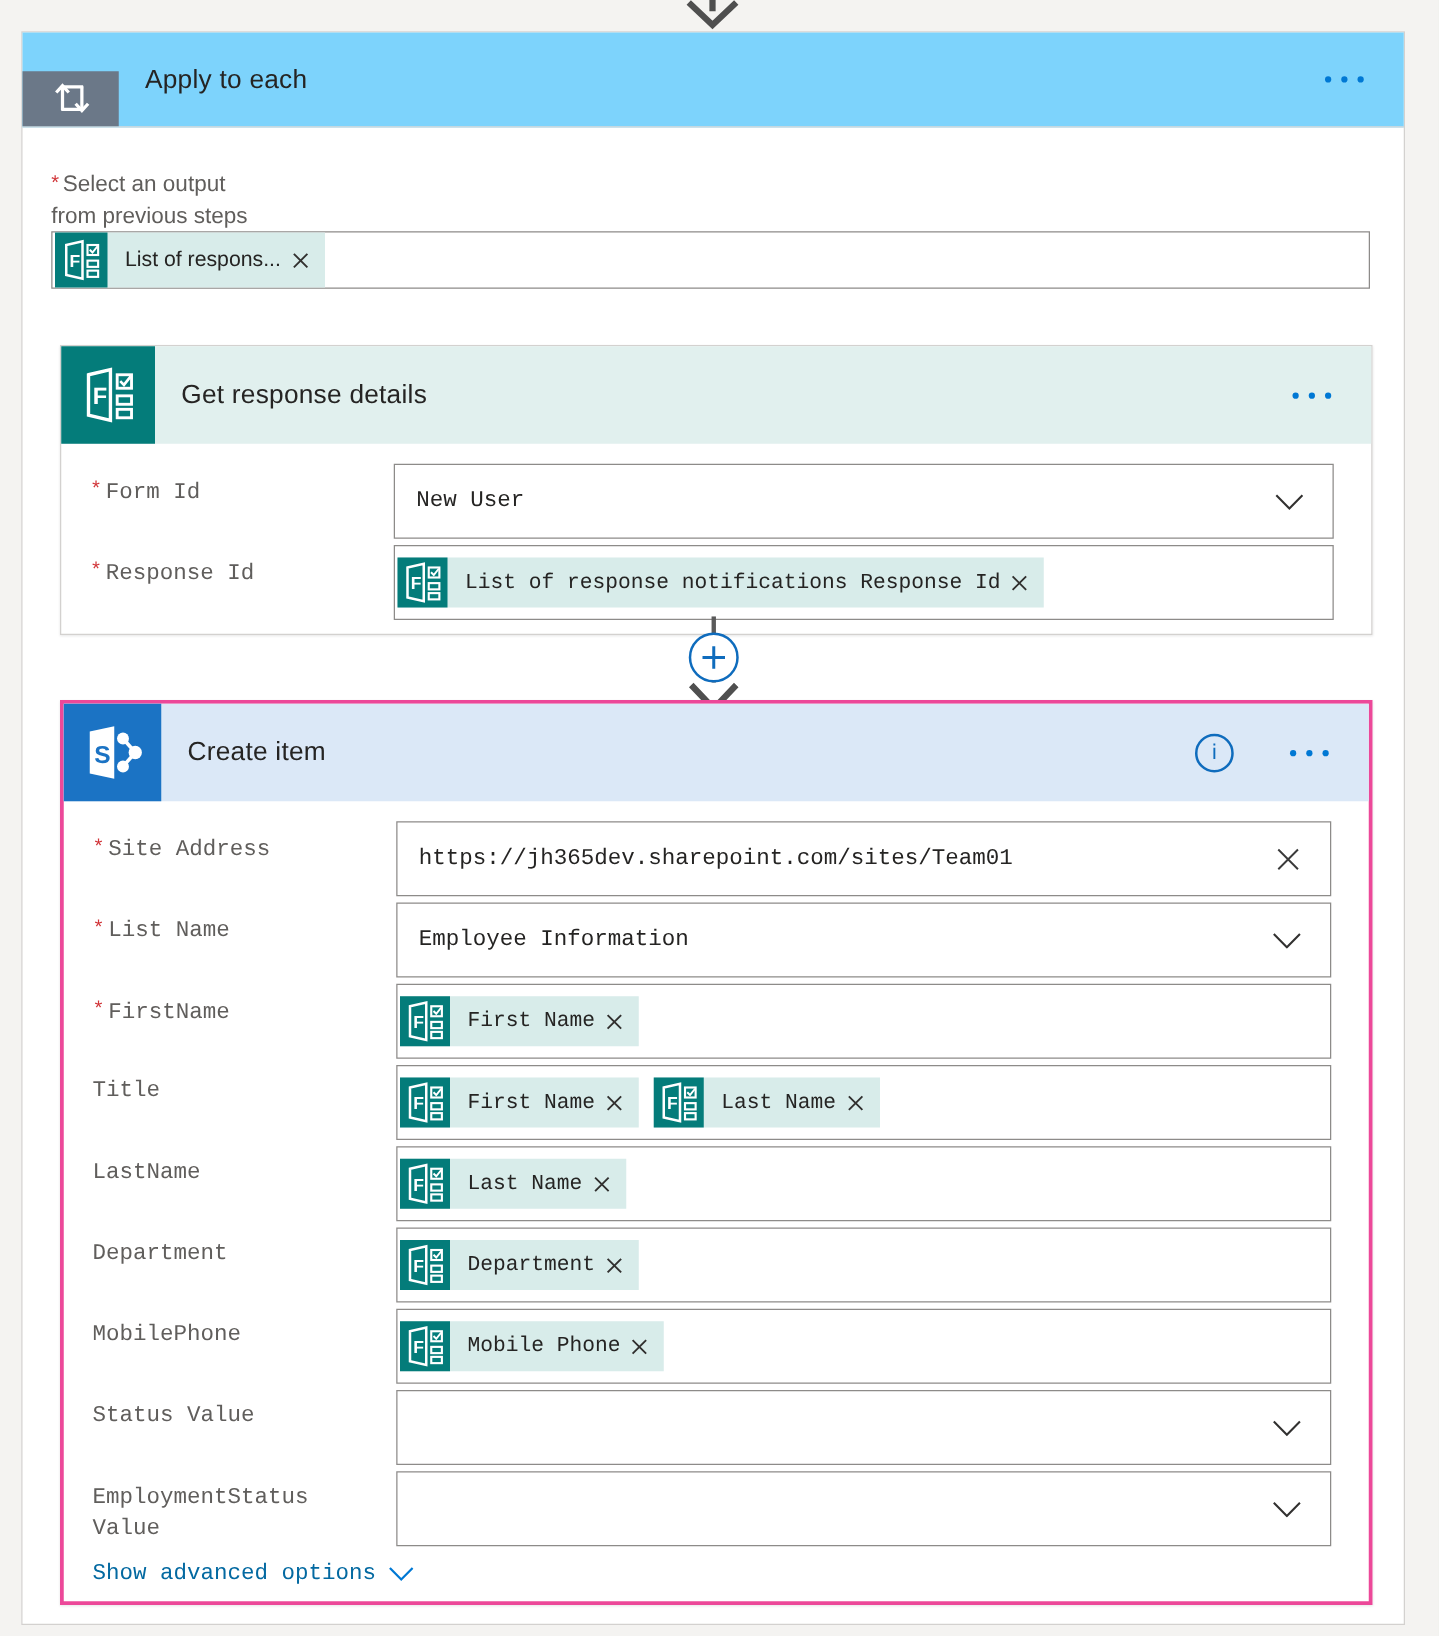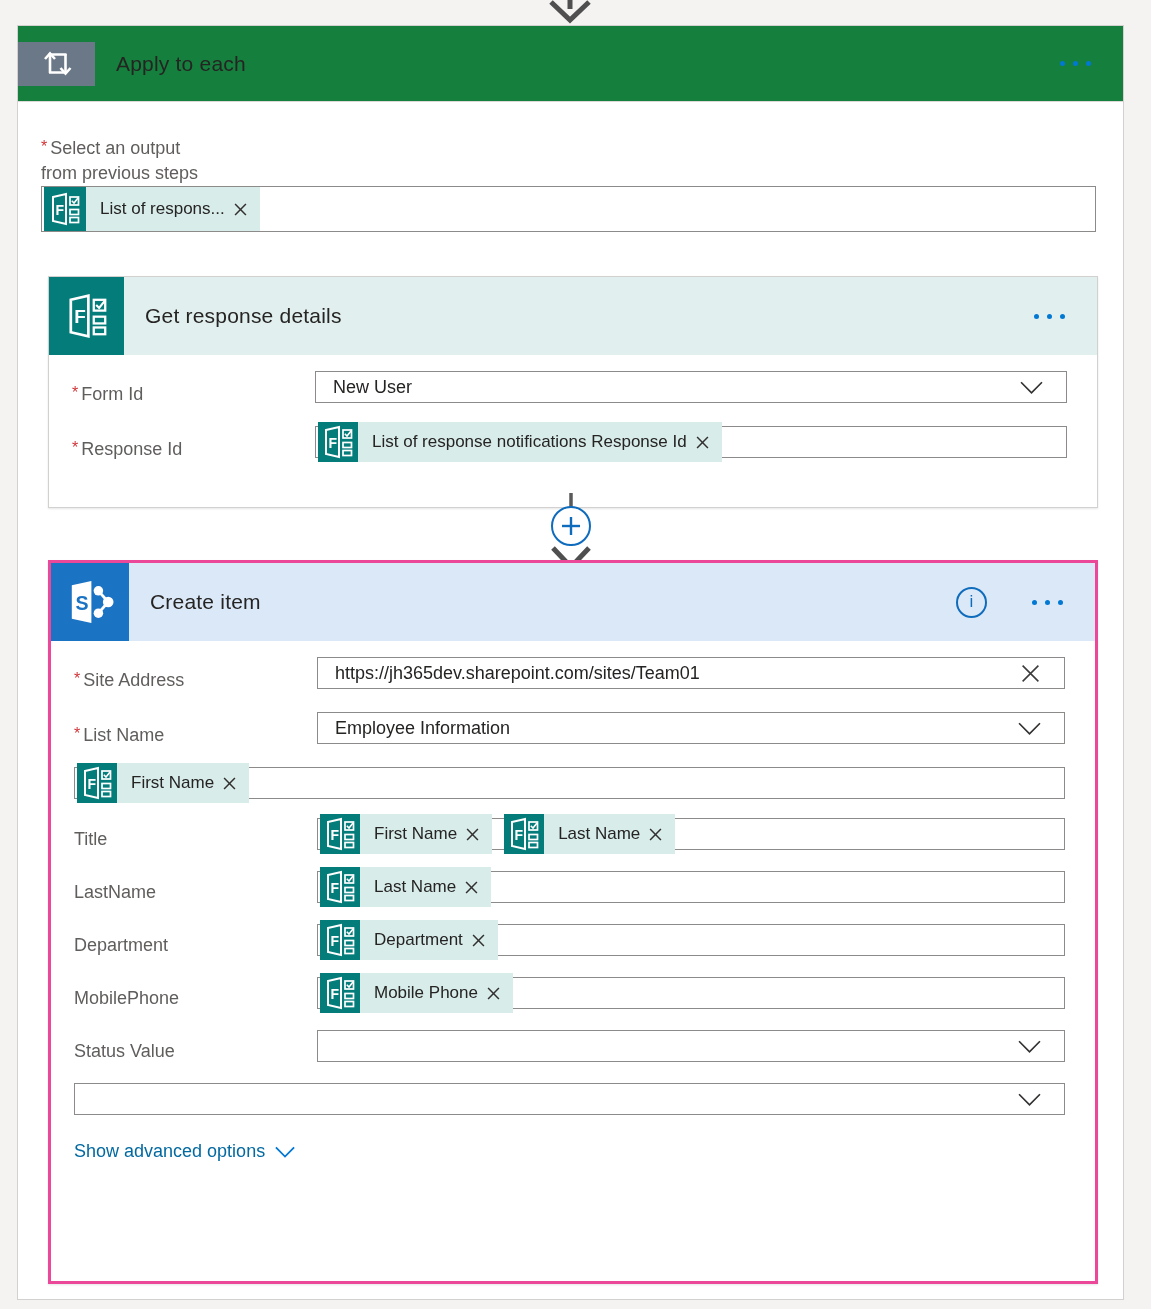--- a/index.html
+++ b/index.html
@@ -5,33 +5,33 @@
   * { margin:0; padding:0; box-sizing:border-box; }
   body { background:#e8e6e4; font-family:"Liberation Sans", sans-serif; }
   .canvas { position:relative; width:1151px; height:1309px; background:#f4f3f1; overflow:hidden; }
 
   
   .conn { position:absolute; }
 
   
   .scope { position:absolute; left:17px; top:25px; width:1107px; height:1275px;
            background:#fff; border:1px solid #d3d1cf; }
-  .scope-header { display:flex; align-items:center; height:76px; background:#15803d;
+  .scope-header { display:flex; align-items:flex-end; height:76px; background:#7dd3fc;
                   border-bottom:1px solid #dcdad8; cursor:pointer; }
   .block-icon { display:flex; align-items:center; justify-content:center; flex:none; }
   .scope-icon { width:77px; background:#6b7888; }
   .hdr-title { align-self:center; padding-left:21px; font-size:21px; color:#252423; flex:1;
                letter-spacing:.2px; }
   .more { display:flex; gap:8px; align-self:center; margin-right:32px; cursor:pointer; }
   .more .dot { width:5px; height:5px; border-radius:50%; background:#0078d4; }
 
   
   .label { font-size:18px; color:#605e5c; line-height:25px; }
   .req { color:#d13438; margin-right:3px; font-size:16px; vertical-align:2px; }
-  .finput { flex:1; height:32px; border:1px solid #8d8b89; background:#fff;
+  .finput { flex:1; height:60px; border:1px solid #8d8b89; background:#fff;
             display:flex; align-items:center; position:relative; }
   .finput .value { flex:1; padding-left:17px; font-size:18px; color:#252423;
                    white-space:nowrap; overflow:hidden; }
   .chev { margin-right:23px; flex:none; display:flex; cursor:pointer; }
   .clearx { margin-right:23px; flex:none; display:flex; cursor:pointer; }
 
   
   .tokens { padding-left:2px; gap:12px; }
   .token { display:flex; align-items:center; height:40px; background:#d8ecea; cursor:pointer; }
   .ticon { width:40px; height:40px; background:#047c7a; display:flex;
@@ -43,21 +43,21 @@
   .row-select { position:absolute; top:103px; left:23px; right:27px; display:flex;flex-direction:column; }
   .row-select .label { width:205px; flex:none; padding:5px 33px 0 0; }
   .row-select .finput { height:52px; }
   .row-select .token { height:44px;justify-content:center; }
   .row-select .ticon { width:42px; height:44px; }
 
   
   .card { position:absolute; left:30px; width:1050px; background:#fff;
           border:1px solid #d3d1cf; box-shadow:0 1px 2px rgba(0,0,0,.10); }
   .card-header { height:78px; display:flex; align-items:stretch; cursor:pointer; }
-  .card-body { padding:16px 30px 0 23px; display:flex; flex-direction:column; gap:19px; }
+  .card-body { padding:16px 30px 0 23px; display:flex; flex-direction:column; gap:5px;font-family:Liberation Mono, monospace; }
   .frow { display:flex; }
   .frow .label { width:243px; flex:none; padding:9px 55px 0 0; }
 
   .card-grd { top:250px; height:232px; }
   .card-grd .card-header { background:#e1f0ee; }
   .grd-icon { width:75px; background:#047c7a; }
 
   .card-create { top:534px; height:724px; border:3px solid #ec4899; }
   .card-create .card-header { background:#dbe8f7; }
   .sp-icon { width:78px; background:#1b73c4; }
@@ -251,20 +251,23 @@
             <span class="value">Employee Information</span>
             <span class="chev">
               <svg width="23" height="13" viewBox="0 0 22 12">
                   <use href="#chev-glyph"></use>
                 </svg>
             </span>
           </div>
         </div>
 
         <div class="frow">
+          <div class="label">
+            <span class="req">*</span><span>FirstName</span>
+          </div>
           <div class="finput tokens">
             <span class="token">
               <span class="ticon">
                 <svg width="40" height="40" viewBox="0 0 40 40">
                     <use href="#forms-glyph"></use>
                   </svg>
               </span>
               <span class="tlabel">First Name</span>
               <span class="tx">
                 <svg width="13" height="13" viewBox="0 0 12 12">
@@ -380,20 +383,23 @@
             <span class="value"></span>
             <span class="chev">
               <svg width="23" height="13" viewBox="0 0 22 12">
                   <use href="#chev-glyph"></use>
                 </svg>
             </span>
           </div>
         </div>
 
         <div class="frow">
+          <div class="label">
+            <span>EmploymentStatus Value</span>
+          </div>
           <div class="finput">
             <span class="value"></span>
             <span class="chev">
               <svg width="23" height="13" viewBox="0 0 22 12">
                   <use href="#chev-glyph"></use>
                 </svg>
             </span>
           </div>
         </div>
 

